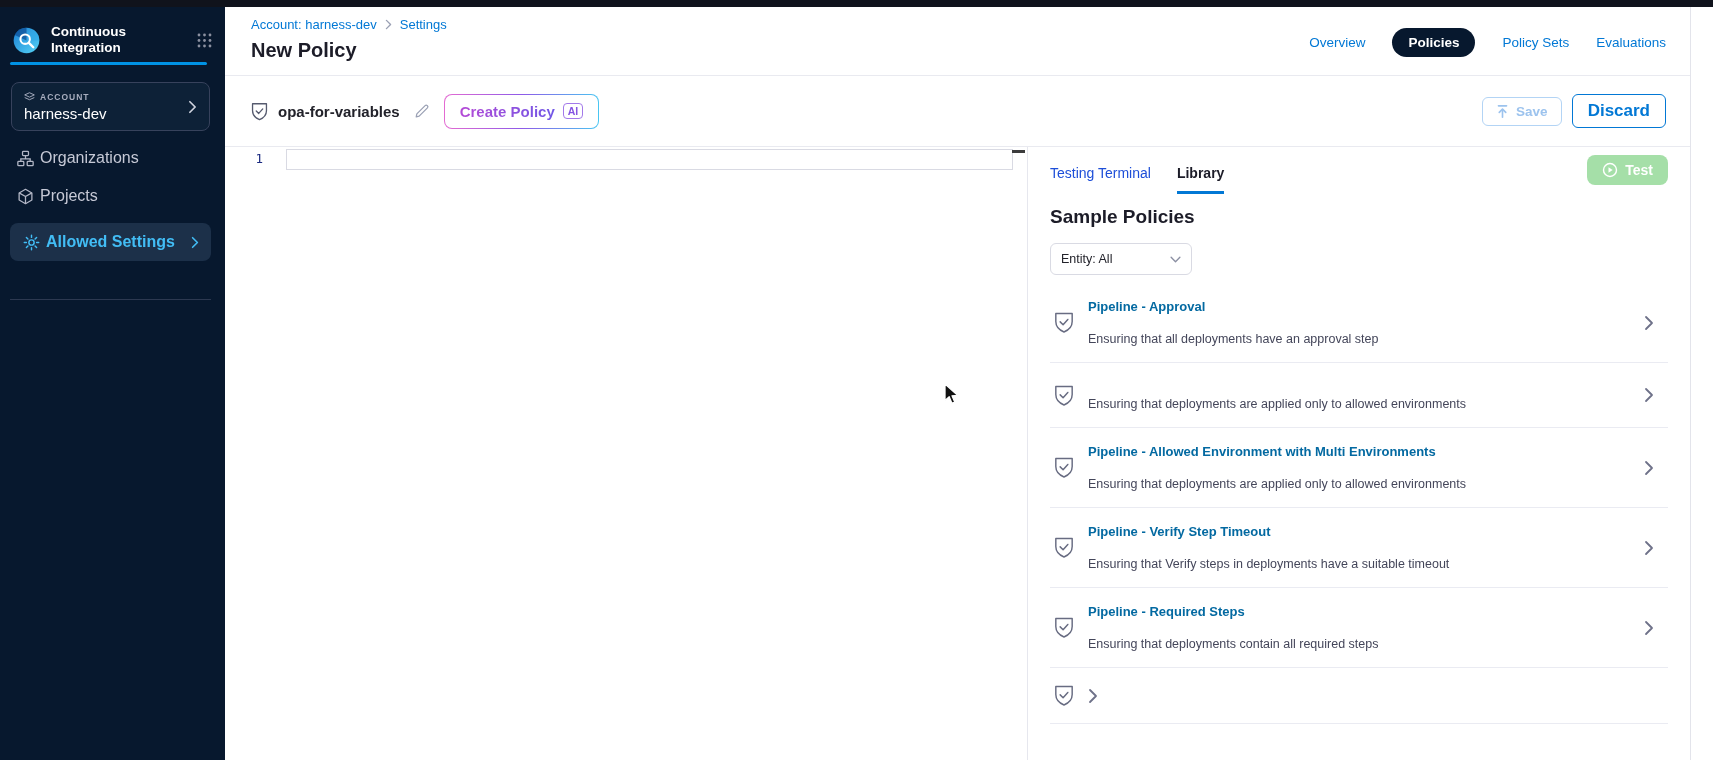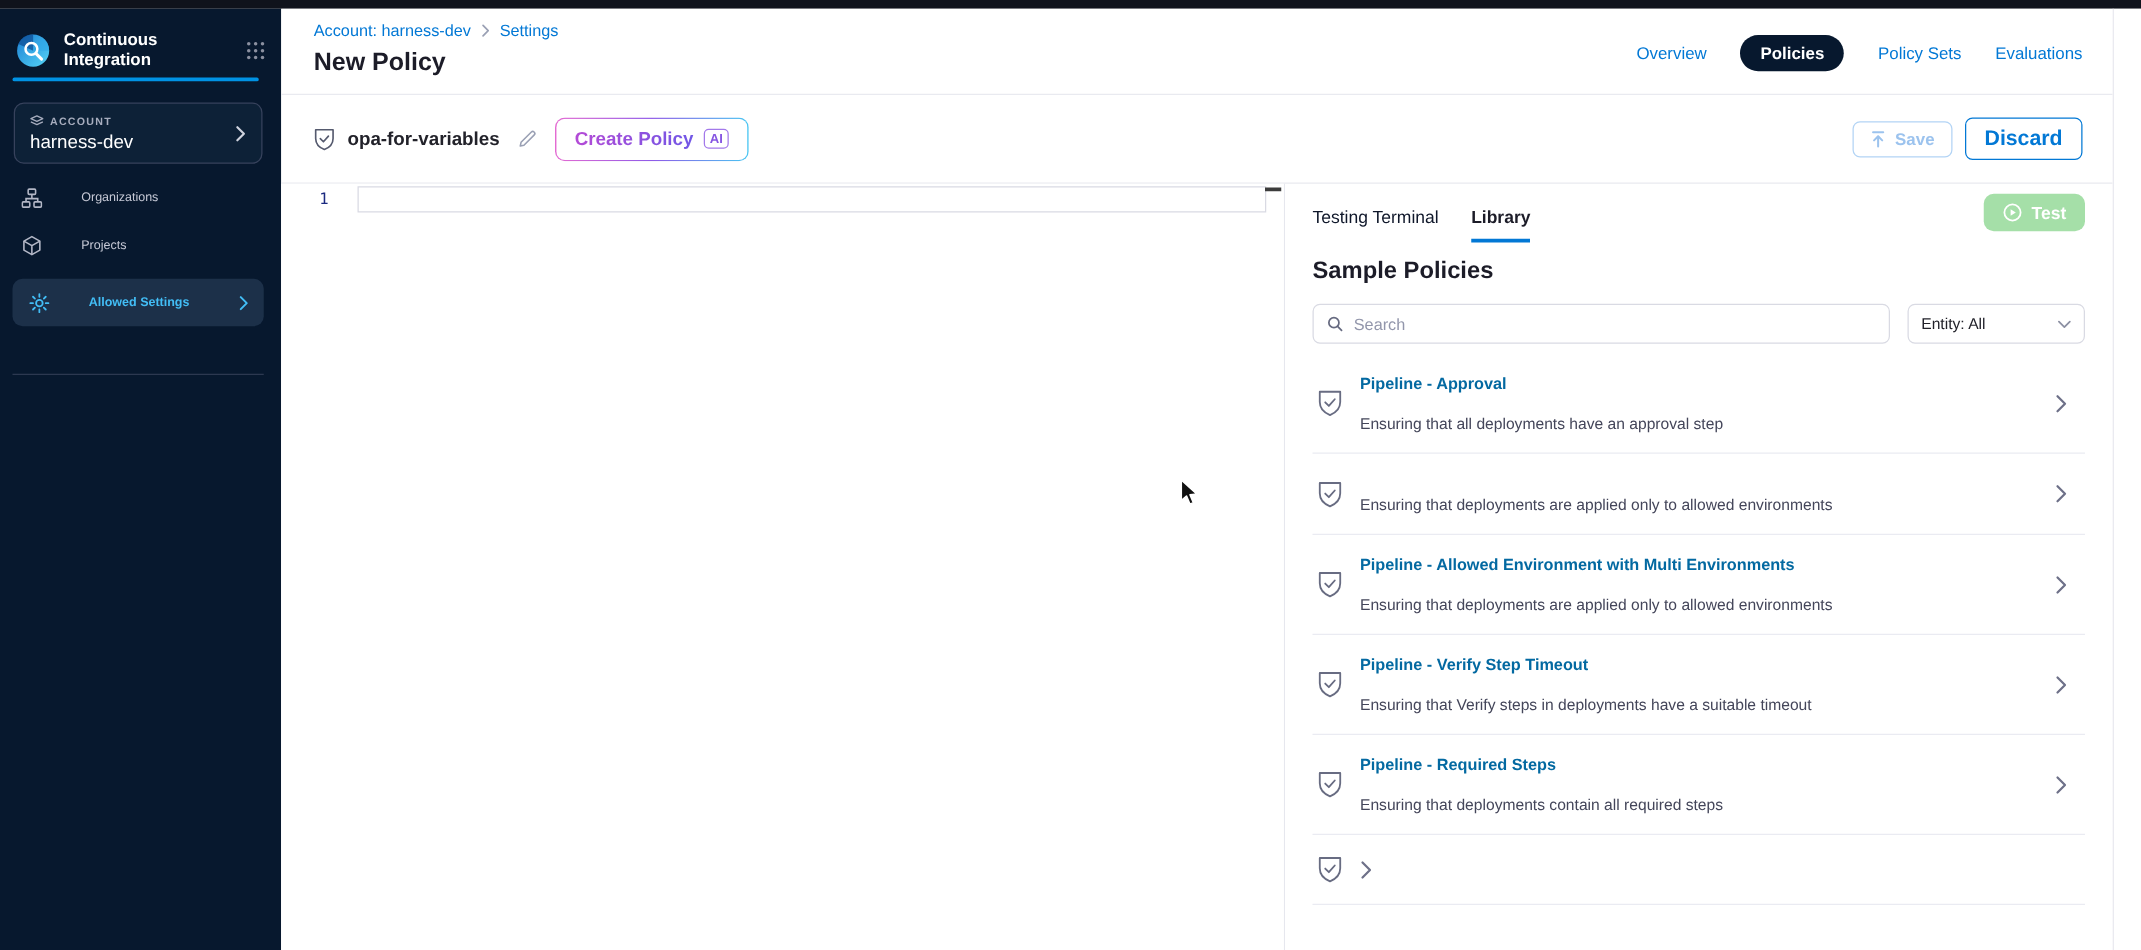--- a/index.html
+++ b/index.html
@@ -19,22 +19,22 @@
 
   .account-card { position:absolute; left:11px; top:75px; width:199px; height:49px;
                   background:#0d2137; border:1px solid #37425c; border-radius:8px;
                   padding:8px 12px; cursor:pointer; }
   .account-label-row { display:flex; align-items:center; gap:5px; }
   .account-label { font-size:8.5px; font-weight:bold; letter-spacing:1px; color:#a7adbe; }
   .account-name { margin-top:3px; font-size:15px; color:#fff; }
   .account-chevron { position:absolute; right:12px; top:17px; }
 
   .nav { position:absolute; left:0; top:132px; width:225px; }
-  .nav-item { display:flex; align-items:center; gap:31px; height:38px; padding-left:17px;
-              font-size:10px; color:#c6c9d6; cursor:pointer; }
+  .nav-item { display:flex; align-items:center; gap:6px; height:38px; padding-left:17px;
+              font-size:16px; color:#c6c9d6; cursor:pointer; }
   .nav-item.active { margin:8px 14px 0 10px; padding-left:13px; background:#1c3049; border-radius:8px;
                      color:#42bdf5; font-weight:bold; }
   .nav-item.active .nav-chevron { margin-left:auto; margin-right:12px; display:flex; }
   .nav-divider { margin:38px 14px 0 10px; height:1px; background:#2c3850; }
 
   
   .right-gutter { position:absolute; left:1690px; top:7px; width:23px; height:753px;
                   background:#fff; border-left:1px solid #e3e4eb; }
 
   
@@ -76,21 +76,21 @@
   .linenum { position:absolute; left:0; top:4px; width:38px; text-align:right;
              font-family:"DejaVu Sans Mono", monospace; font-size:12.5px; color:#1b2a80; }
   .current-line { position:absolute; left:61px; top:2px; width:727px; height:21px;
                   border:1px solid #d9dae3; background:#fff; }
   .ruler-dash { position:absolute; left:787px; top:3px; width:13px; height:3px; background:#3c3c3c; }
 
   
   .panel { flex:1; border-left:1px solid #e6e7ee; padding:8px 22px 0 22px; overflow:hidden; }
   .panel-top { display:flex; align-items:flex-start; }
   .panel-tabs { display:flex; gap:26px; padding-top:10px; }
-  .panel-tab { font-size:14px; color:#0f172a; cursor:pointer; padding-bottom:10px; }
+  .panel-tab { font-size:14px; color:#1d4ed8; cursor:pointer; padding-bottom:10px; }
   .panel-tab.active { font-weight:bold; color:#1c1c28; border-bottom:3px solid #0278d5; }
   .btn-test { margin-left:auto; display:flex; align-items:center; gap:7px; background:#a5dfa8;
               border:none; border-radius:8px; padding:7px 15px; color:#fff; font-size:14px;
               font-weight:bold; cursor:default; }
 
   .panel-heading { margin-top:12px; font-size:19px; font-weight:bold; color:#1c1c28; }
 
   .panel-controls { margin-top:15px; display:flex; gap:14px; }
   .search-box { flex:1; display:flex; align-items:center; gap:8px; height:32px;
                 border:1px solid #d9dae3; border-radius:6px; padding:0 10px; background:#fff; }
@@ -288,29 +288,20 @@
               <path d="M7.3 6 L12 9 L7.3 12 Z" fill="#fff"></path>
             </svg>
           </span>
           <span>Test</span>
         </button>
       </div>
 
       <div class="panel-heading">Sample Policies</div>
 
       <div class="panel-controls">
-        <div class="search-box">
-          <span style="display:flex;">
-            <svg width="14" height="14" viewBox="0 0 16 16" fill="none" stroke="#666a80" stroke-width="1.6" stroke-linecap="round">
-              <circle cx="7" cy="7" r="4.6"></circle>
-                <path d="M10.6 10.6 L14 14"></path>
-            </svg>
-          </span>
-          <input type="text" placeholder="Search" style="">
-        </div>
         <div class="entity-select">
           <span>Entity: All</span>
           <span class="chev">
             <svg width="11" height="7" viewBox="0 0 12 8" fill="none" stroke="#8c90a3" stroke-width="1.6" stroke-linecap="round" stroke-linejoin="round">
                 <path d="M1 1.5 L6 6.5 L11 1.5"></path>
               </svg>
           </span>
         </div>
       </div>
 

